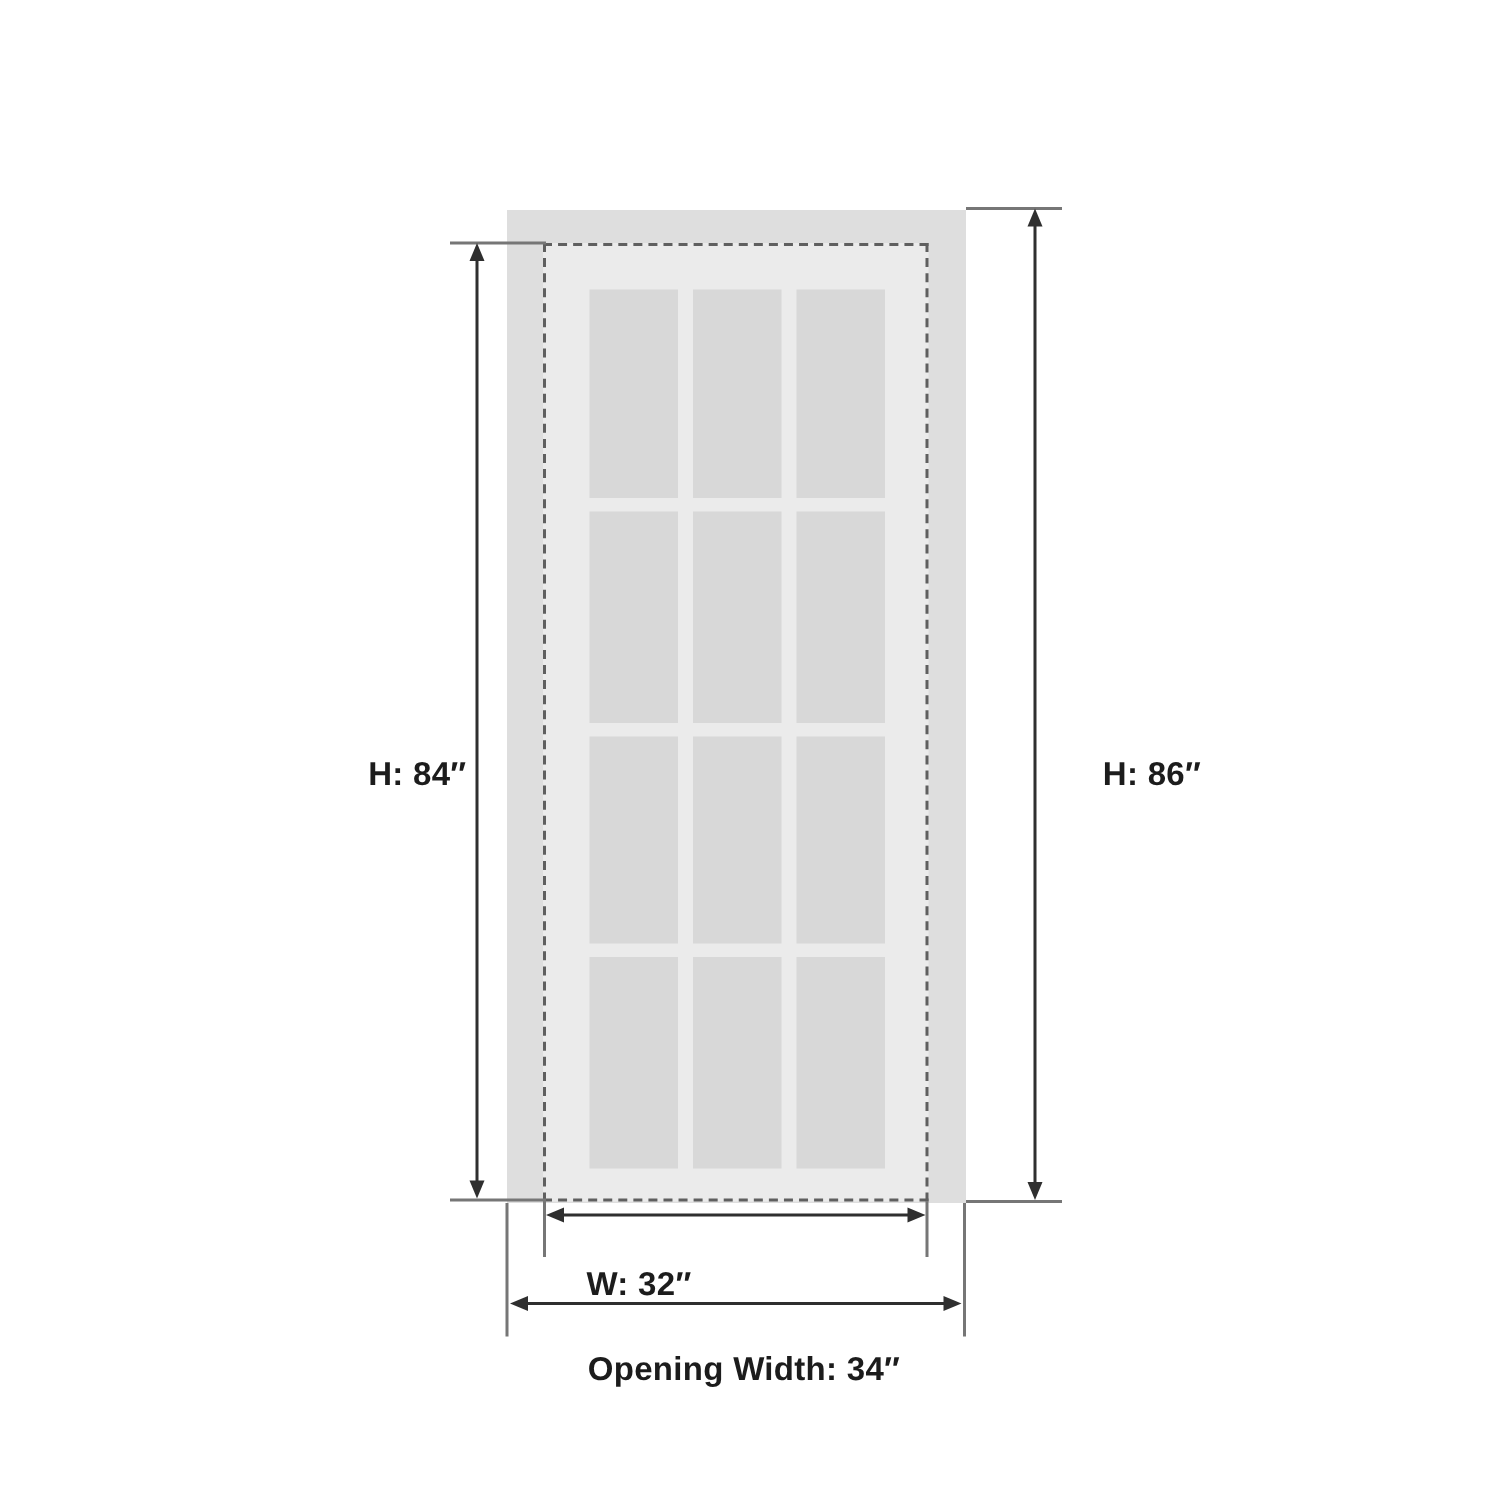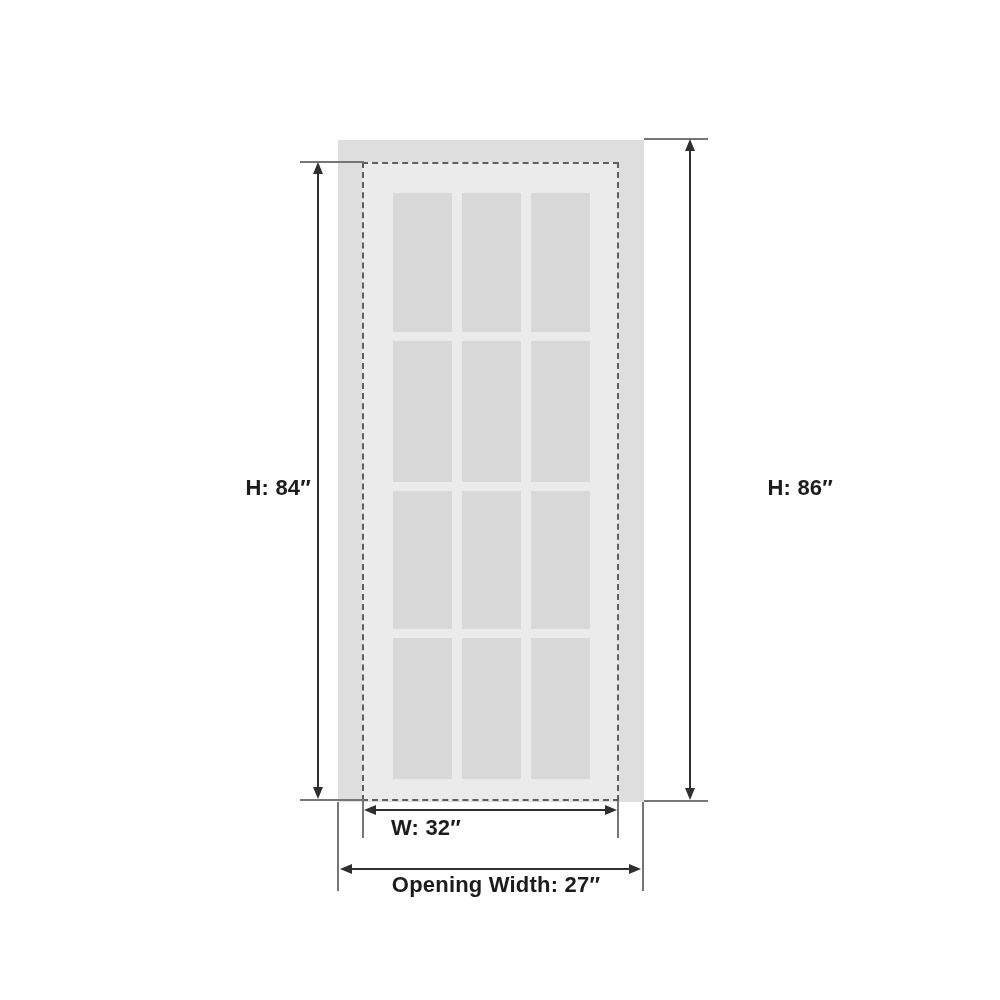--- a/index.html
+++ b/index.html
@@ -81,20 +81,21 @@
     border-left: 12px solid var(--line-color, #2f2f2f);
   }
   .dim-label {
     position: absolute;
     color: var(--text-color, #1c1c1c);
     font-size: 22px;
     font-weight: 700;
     line-height: 28px;
     letter-spacing: 0.2px;
     white-space: nowrap;
+    margin-top: 28px;
   }
 </style>
 </head>
 <body>
 
 <div class="canvas">
 
   <div class="opening"></div>
 
   <div class="door">
@@ -122,34 +123,34 @@
     <div class="arr down" style="left:313px; top:787px;"></div>
     <div class="dim-label" style="left:181px; top:474px; width:130px; text-align:right;">H: 84″</div>
   </div>
 
   <div>
     <div class="tick h" style="left:644px; top:138px; width:64px;"></div>
     <div class="tick h" style="left:644px; top:800px; width:64px;"></div>
     <div class="dline v" style="left:689px; top:148px; height:645px;"></div>
     <div class="arr up" style="left:685px; top:139px;"></div>
     <div class="arr down" style="left:685px; top:788px;"></div>
-    <div class="dim-label" style="left:703px; top:474px; width:130px; text-align:right;">H: 86″</div>
+    <div class="dim-label" style="left:703px; top:474px; width:130px; text-align:center;">H: 86″</div>
   </div>
 
   <div>
     <div class="tick v" style="left:362px; top:801px; height:37px;"></div>
     <div class="tick v" style="left:617px; top:801px; height:37px;"></div>
     <div class="dline h" style="left:372px; top:809px; width:236px;"></div>
     <div class="arr left" style="left:364px; top:805px;"></div>
     <div class="arr right" style="left:605px; top:805px;"></div>
     <div class="dim-label" style="left:391px; top:814px; width:200px; ">W: 32″</div>
   </div>
 
   <div>
     <div class="tick v" style="left:337px; top:802px; height:89px;"></div>
     <div class="tick v" style="left:642px; top:802px; height:89px;"></div>
     <div class="dline h" style="left:348px; top:868px; width:285px;"></div>
     <div class="arr left" style="left:340px; top:864px;"></div>
     <div class="arr right" style="left:629px; top:864px;"></div>
-    <div class="dim-label" style="left:346px; top:871px; width:300px; text-align:center;">Opening Width: 27″</div>
+    <div class="dim-label" style="left:346px; top:871px; width:300px; text-align:center;">Opening Width: 34″</div>
   </div>
 
 </div>
 
 </body></html>

